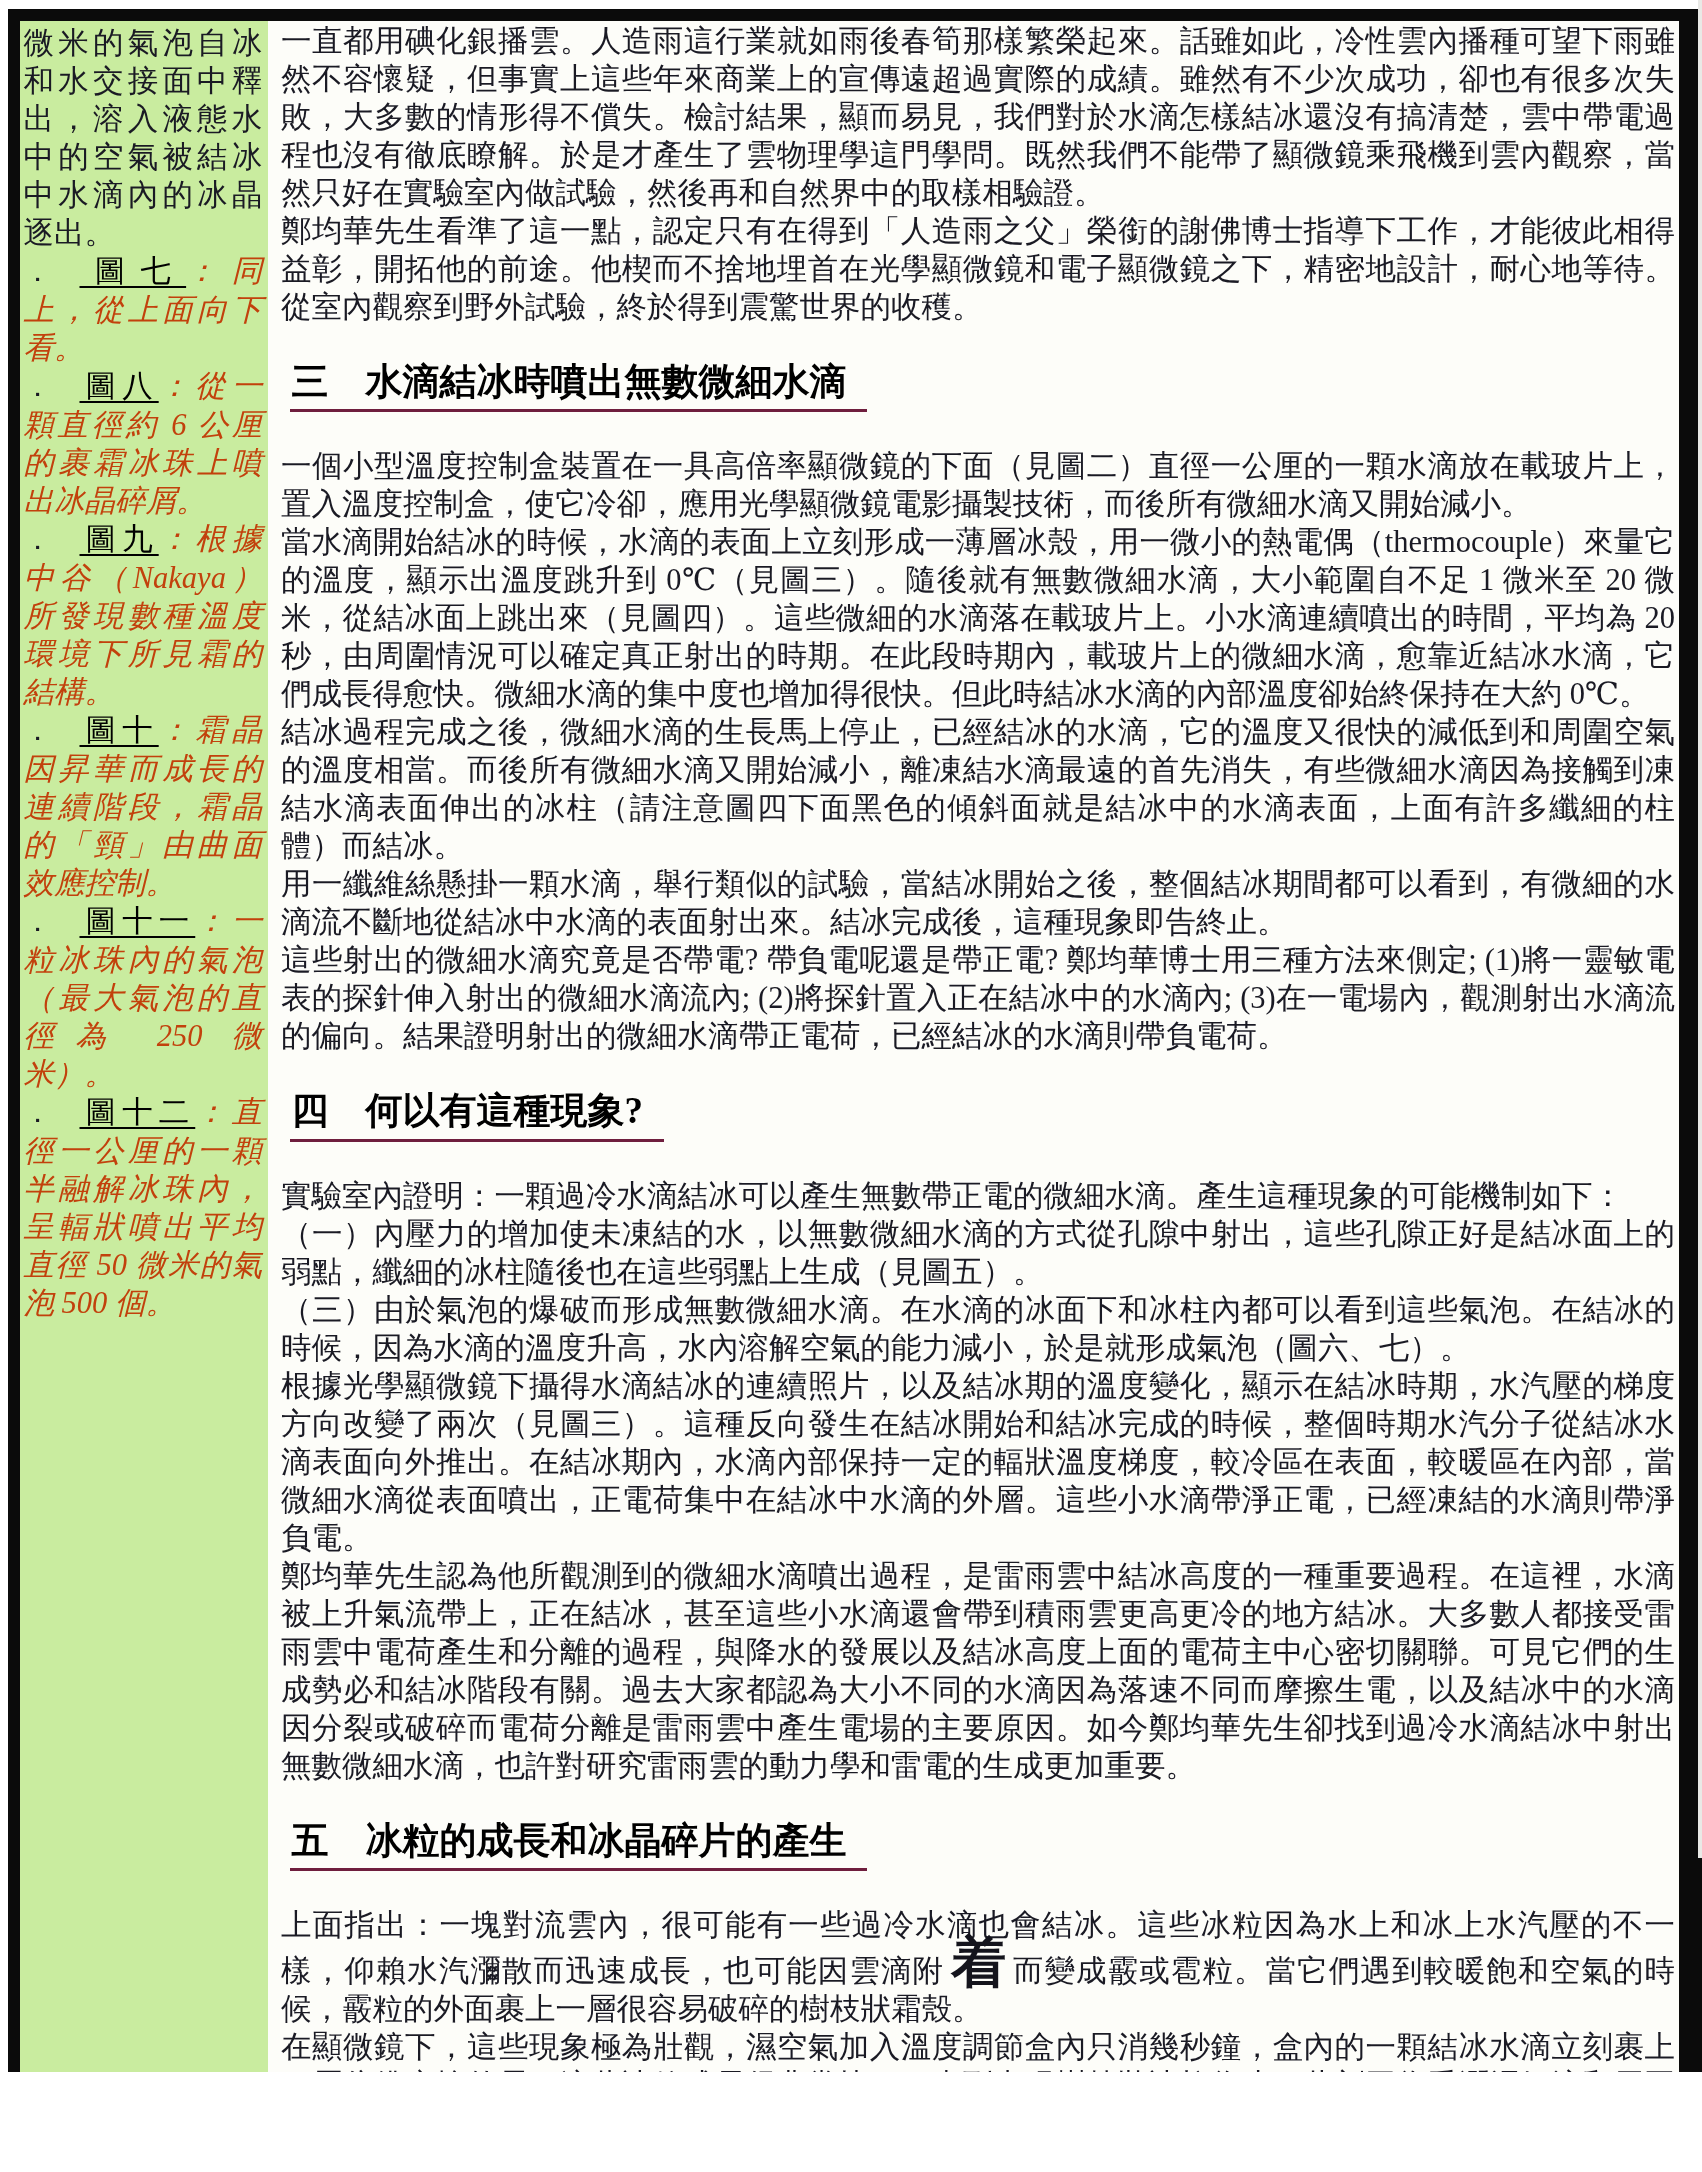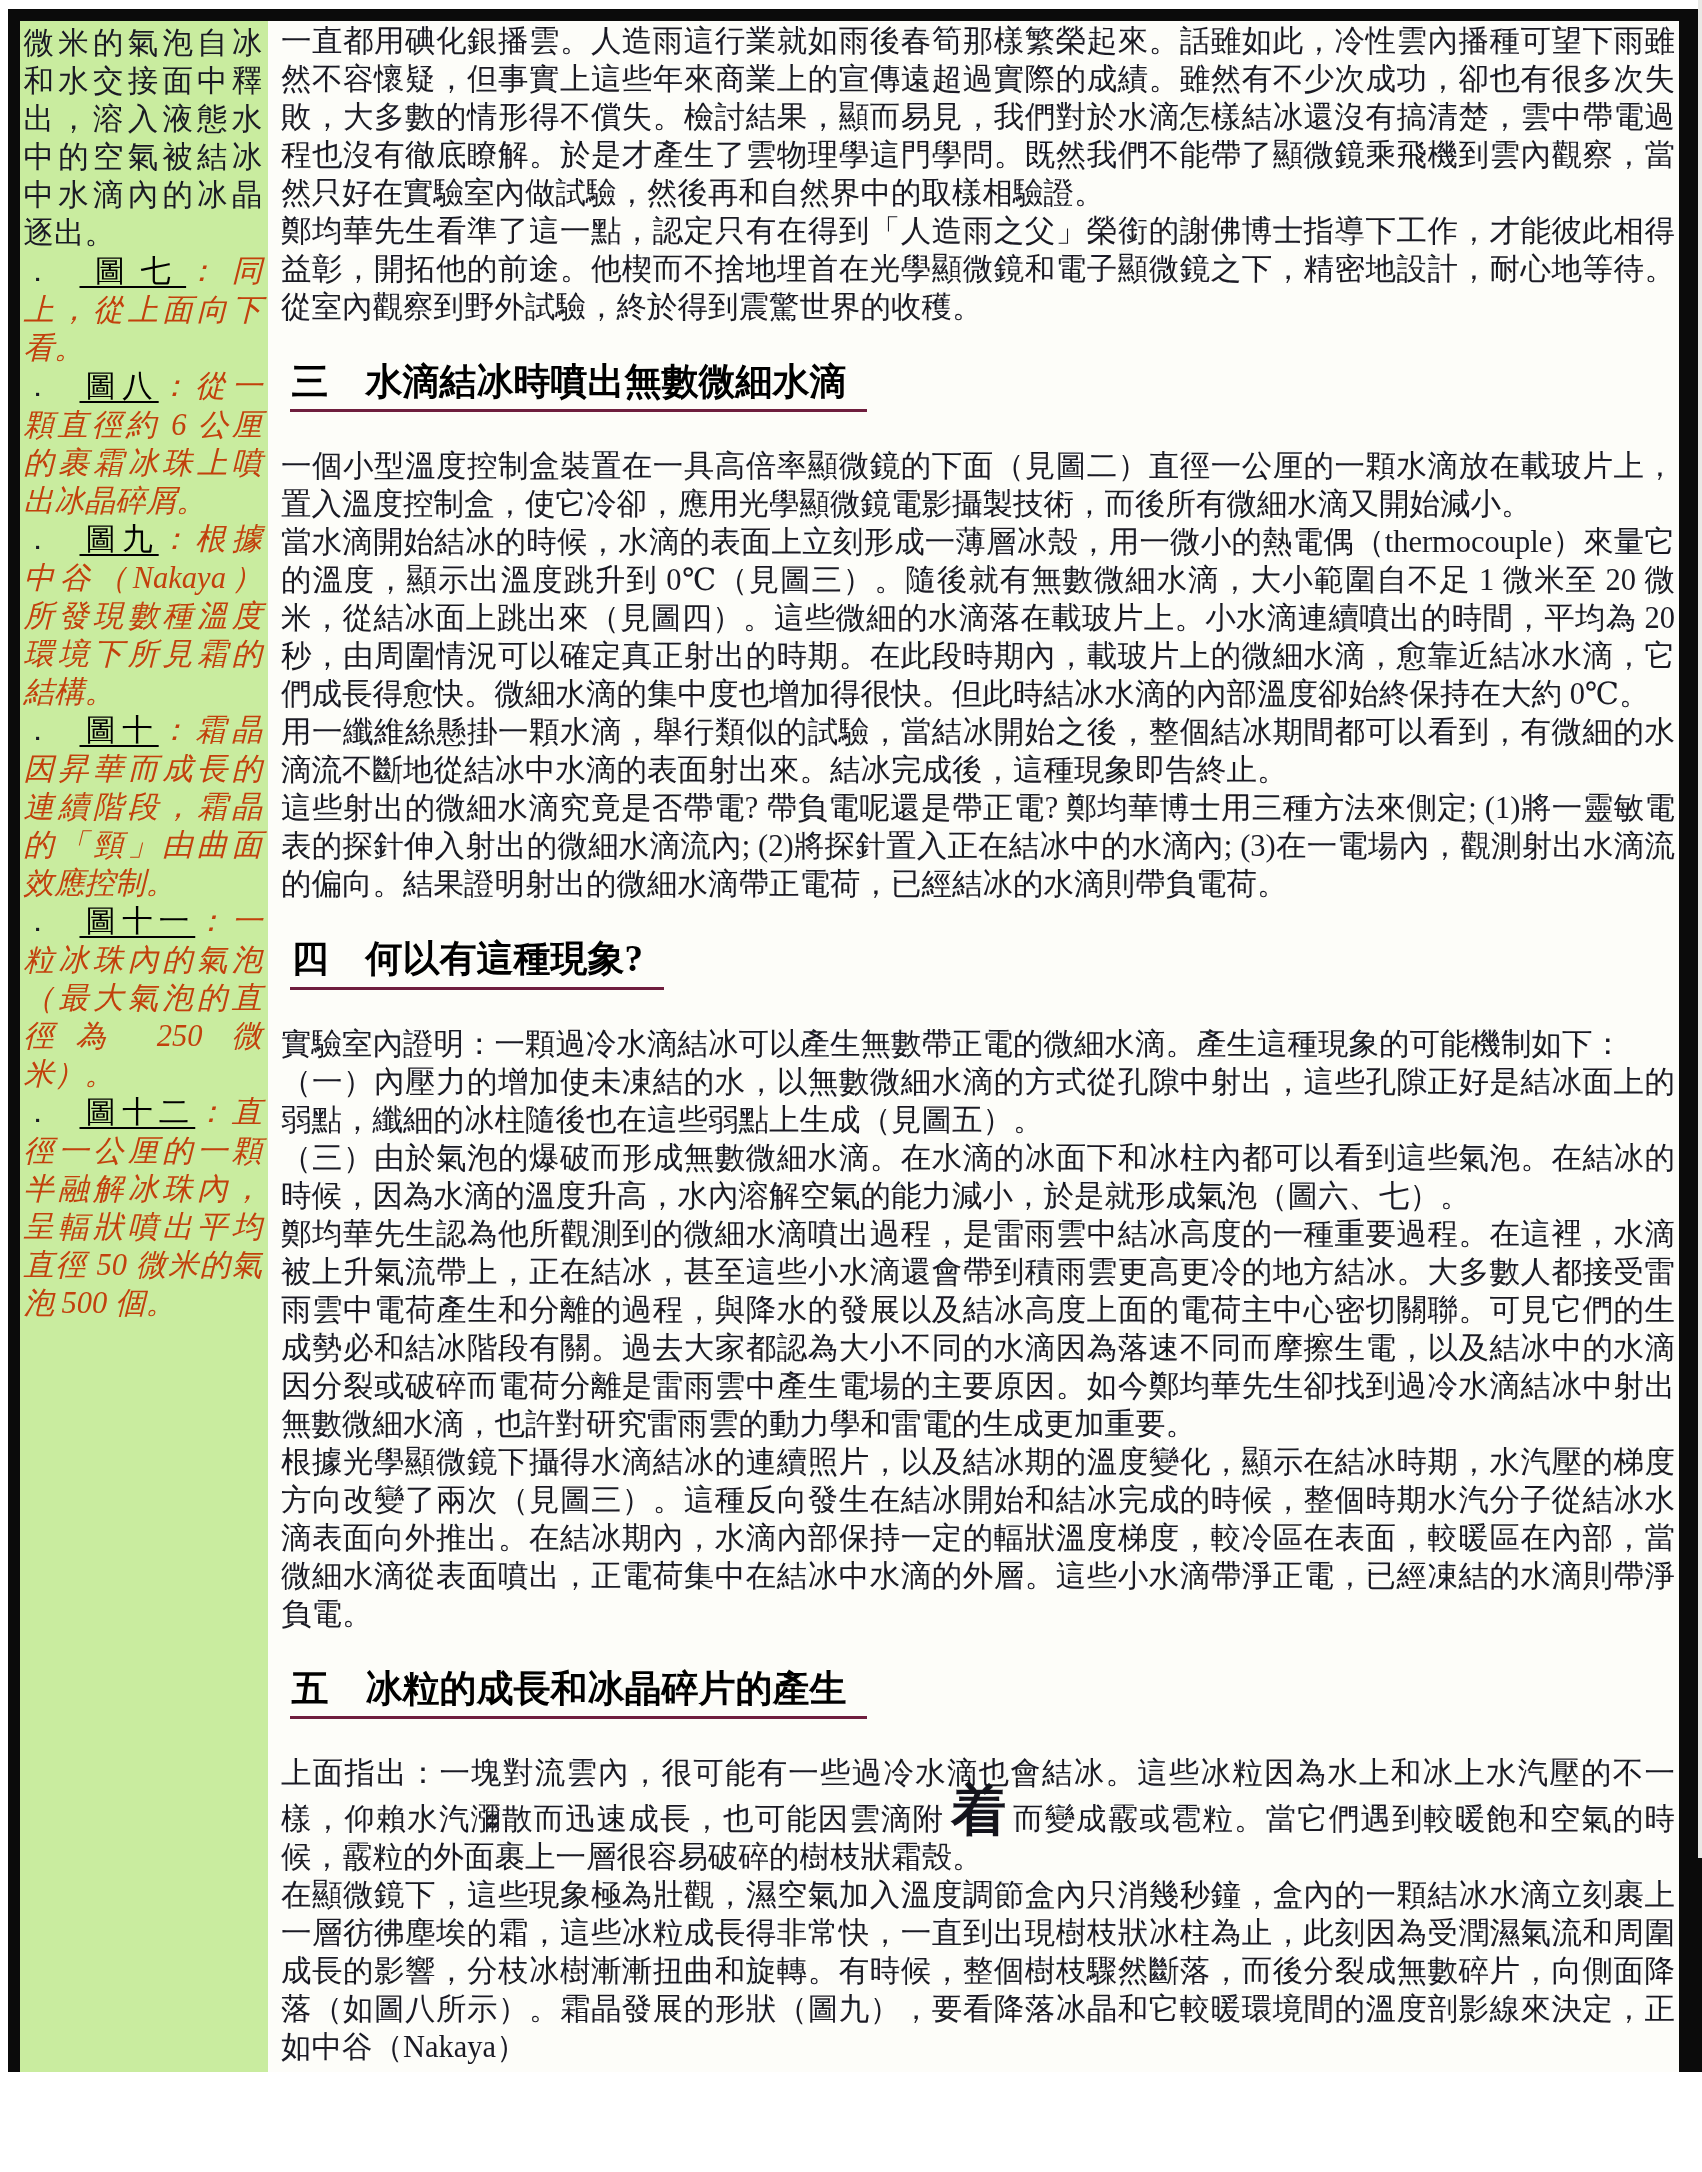--- a/index.html
+++ b/index.html
@@ -45,27 +45,28 @@
           <div class="sb-item"><span class="sb-bullet">．</span><a class="fig-link" href="#">圖十一</a><span class="sb-text">：一粒冰珠內的氣泡（最大氣泡的直徑為 250 微米）。</span></div>
           <div class="sb-item"><span class="sb-bullet">．</span><a class="fig-link" href="#">圖十二</a><span class="sb-text">：直徑一公厘的一顆半融解冰珠內，呈輻狀噴出平均直徑 50 微米的氣泡 500 個。</span></div>
         </div>
     </aside>
     <main class="main" id="main-col">
         <div class="para">一直都用碘化銀播雲。人造雨這行業就如雨後春筍那樣繁榮起來。話雖如此，冷性雲內播種可望下雨雖然不容懷疑，但事實上這些年來商業上的宣傳遠超過實際的成績。雖然有不少次成功，卻也有很多次失敗，大多數的情形得不償失。檢討結果，顯而易見，我們對於水滴怎樣結冰還沒有搞清楚，雲中帶電過程也沒有徹底瞭解。於是才產生了雲物理學這門學問。既然我們不能帶了顯微鏡乘飛機到雲內觀察，當然只好在實驗室內做試驗，然後再和自然界中的取樣相驗證。</div>
         <div class="para">鄭均華先生看準了這一點，認定只有在得到「人造雨之父」榮銜的謝佛博士指導下工作，才能彼此相得益彰，開拓他的前途。他楔而不捨地埋首在光學顯微鏡和電子顯微鏡之下，精密地設計，耐心地等待。從室內觀察到野外試驗，終於得到震驚世界的收穫。</div>
         <div class="heading"><span class="ht">三　水滴結冰時噴出無數微細水滴</span></div>
         <div class="para">一個小型溫度控制盒裝置在一具高倍率顯微鏡的下面（見圖二）直徑一公厘的一顆水滴放在載玻片上，置入溫度控制盒，使它冷卻，應用光學顯微鏡電影攝製技術，而後所有微細水滴又開始減小。</div>
         <div class="para">當水滴開始結冰的時候，水滴的表面上立刻形成一薄層冰殼，用一微小的熱電偶（thermocouple）來量它的溫度，顯示出溫度跳升到 0℃（見圖三）。隨後就有無數微細水滴，大小範圍自不足 1 微米至 20 微米，從結冰面上跳出來（見圖四）。這些微細的水滴落在載玻片上。小水滴連續噴出的時間，平均為 20 秒，由周圍情況可以確定真正射出的時期。在此段時期內，載玻片上的微細水滴，愈靠近結冰水滴，它們成長得愈快。微細水滴的集中度也增加得很快。但此時結冰水滴的內部溫度卻始終保持在大約 0℃。</div>
+        <div class="para">結冰過程完成之後，微細水滴的生長馬上停止，已經結冰的水滴，它的溫度又很快的減低到和周圍空氣的溫度相當。而後所有微細水滴又開始減小，離凍結水滴最遠的首先消失，有些微細水滴因為接觸到凍結水滴表面伸出的冰柱（請注意圖四下面黑色的傾斜面就是結冰中的水滴表面，上面有許多纖細的柱體）而結冰。</div>
         <div class="para">用一纖維絲懸掛一顆水滴，舉行類似的試驗，當結冰開始之後，整個結冰期間都可以看到，有微細的水滴流不斷地從結冰中水滴的表面射出來。結冰完成後，這種現象即告終止。</div>
         <div class="para">這些射出的微細水滴究竟是否帶電? 帶負電呢還是帶正電? 鄭均華博士用三種方法來側定; (1)將一靈敏電表的探針伸入射出的微細水滴流內; (2)將探針置入正在結冰中的水滴內; (3)在一電場內，觀測射出水滴流的偏向。結果證明射出的微細水滴帶正電荷，已經結冰的水滴則帶負電荷。</div>
         <div class="heading"><span class="ht">四　何以有這種現象?</span></div>
         <div class="para">實驗室內證明：一顆過冷水滴結冰可以產生無數帶正電的微細水滴。產生這種現象的可能機制如下：</div>
         <div class="para">（一）內壓力的增加使未凍結的水，以無數微細水滴的方式從孔隙中射出，這些孔隙正好是結冰面上的弱點，纖細的冰柱隨後也在這些弱點上生成（見圖五）。</div>
         <div class="para">（三）由於氣泡的爆破而形成無數微細水滴。在水滴的冰面下和冰柱內都可以看到這些氣泡。在結冰的時候，因為水滴的溫度升高，水內溶解空氣的能力減小，於是就形成氣泡（圖六、七）。</div>
+        <div class="para">根據光學顯微鏡下攝得水滴結冰的連續照片，以及結冰期的溫度變化，顯示在結冰時期，水汽壓的梯度方向改變了兩次（見圖三）。這種反向發生在結冰開始和結冰完成的時候，整個時期水汽分子從結冰水滴表面向外推出。在結冰期內，水滴內部保持一定的輻狀溫度梯度，較冷區在表面，較暖區在內部，當微細水滴從表面噴出，正電荷集中在結冰中水滴的外層。這些小水滴帶淨正電，已經凍結的水滴則帶淨負電。</div>
         <div class="para">鄭均華先生認為他所觀測到的微細水滴噴出過程，是雷雨雲中結冰高度的一種重要過程。在這裡，水滴被上升氣流帶上，正在結冰，甚至這些小水滴還會帶到積雨雲更高更冷的地方結冰。大多數人都接受雷雨雲中電荷產生和分離的過程，與降水的發展以及結冰高度上面的電荷主中心密切關聯。可見它們的生成勢必和結冰階段有關。過去大家都認為大小不同的水滴因為落速不同而摩擦生電，以及結冰中的水滴因分裂或破碎而電荷分離是雷雨雲中產生電場的主要原因。如今鄭均華先生卻找到過冷水滴結冰中射出無數微細水滴，也許對研究雷雨雲的動力學和雷電的生成更加重要。</div>
-        <div class="para">根據光學顯微鏡下攝得水滴結冰的連續照片，以及結冰期的溫度變化，顯示在結冰時期，水汽壓的梯度方向改變了兩次（見圖三）。這種反向發生在結冰開始和結冰完成的時候，整個時期水汽分子從結冰水滴表面向外推出。在結冰期內，水滴內部保持一定的輻狀溫度梯度，較冷區在表面，較暖區在內部，當微細水滴從表面噴出，正電荷集中在結冰中水滴的外層。這些小水滴帶淨正電，已經凍結的水滴則帶淨負電。</div>
         <div class="heading"><span class="ht">五　冰粒的成長和冰晶碎片的產生</span></div>
         <div class="para"><span>上面指出：一塊對流雲內，很可能有一些過冷水滴也會結冰。這些冰粒因為水上和冰上水汽壓的不一樣，仰賴水汽瀰散而迅速成長，也可能因雲滴附</span><span class="big-char">着</span><span>而變成霰或雹粒。當它們遇到較暖飽和空氣的時候，霰粒的外面裹上一層很容易破碎的樹枝狀霜殼。</span></div>
         <div class="para">在顯微鏡下，這些現象極為壯觀，濕空氣加入溫度調節盒內只消幾秒鐘，盒內的一顆結冰水滴立刻裹上一層彷彿塵埃的霜，這些冰粒成長得非常快，一直到出現樹枝狀冰柱為止，此刻因為受潤濕氣流和周圍成長的影響，分枝冰樹漸漸扭曲和旋轉。有時候，整個樹枝驟然斷落，而後分裂成無數碎片，向側面降落（如圖八所示）。霜晶發展的形狀（圖九），要看降落冰晶和它較暖環境間的溫度剖影線來決定，正如中谷（Nakaya）</div>
       </main>
   </div>
 </div>
 
 
 </body></html>

